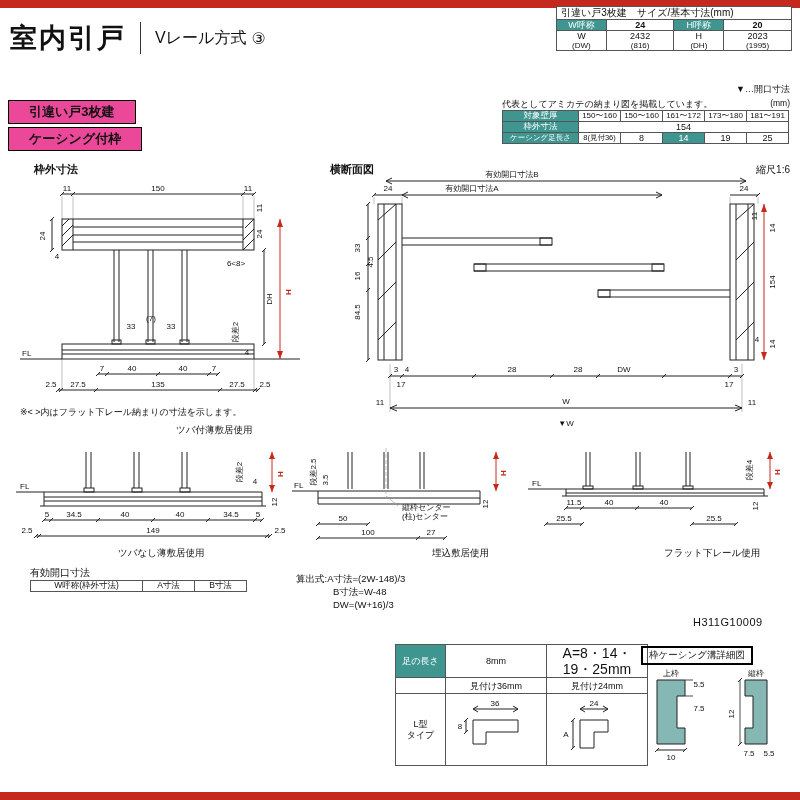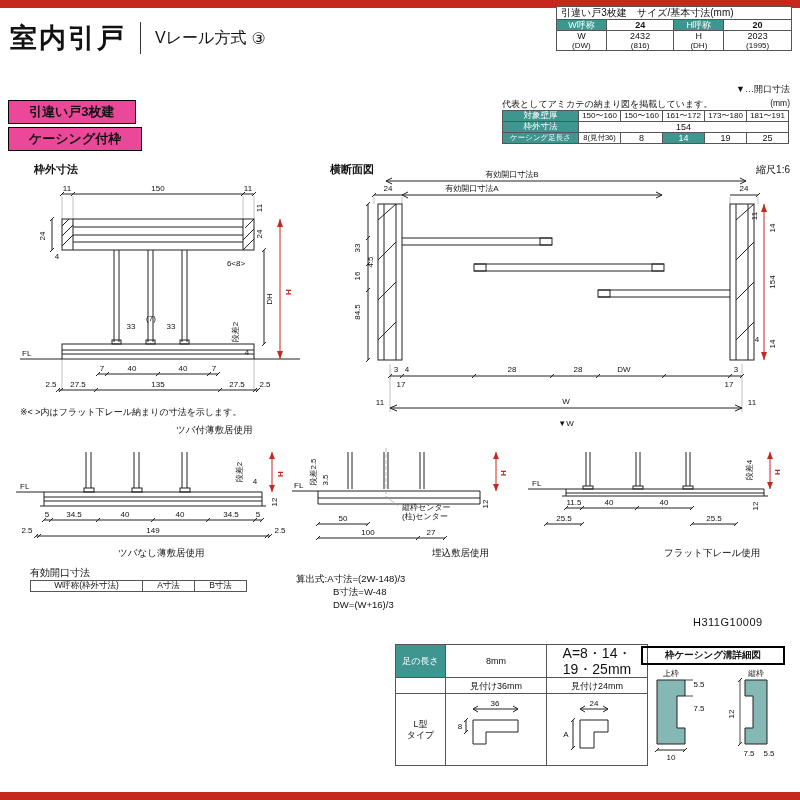--- a/index.html
+++ b/index.html
@@ -508,21 +508,21 @@
           </g>
           <text x="45" y="10" text-anchor="middle" font-size="8">24</text>
           <text x="17" y="41" text-anchor="middle" font-size="7.5">A</text>
         </svg>
       </td>
     </tr>
   </tbody>
     </table>
 
   <div class="abs" style="left:641px;top:644px">
-    <span style="display:inline-block;border:2px solid #000;padding:1px 22px;font-size:9.5px;font-weight:bold">枠ケーシング溝詳細図</span>
+    <span style="display:inline-block;border:2px solid #000;padding:1px 6px;font-size:9.5px;font-weight:normal">枠ケーシング溝詳細図</span>
   </div>
   <svg class="abs" style="left:641px;top:664px" width="150" height="98" viewBox="0 0 150 98">
     <text x="30" y="12" text-anchor="middle" font-size="8.5">上枠</text>
     <text x="115" y="12" text-anchor="middle" font-size="8.5">縦枠</text>
     <g>
       <path d="M16,16 H44 V32 H36 V64 H44 V80 H16 Z" fill="#85b8b4" stroke="#222" stroke-width="1"></path>
       <line x1="44" y1="16" x2="52" y2="16" stroke="#222" stroke-width="0.8"></line>
       <line x1="44" y1="32" x2="52" y2="32" stroke="#222" stroke-width="0.8"></line>
       <line x1="16" y1="86" x2="44" y2="86" stroke="#222" stroke-width="1"></line>
       <line x1="14" y1="88" x2="18" y2="84" stroke="#222" stroke-width="1"></line>

